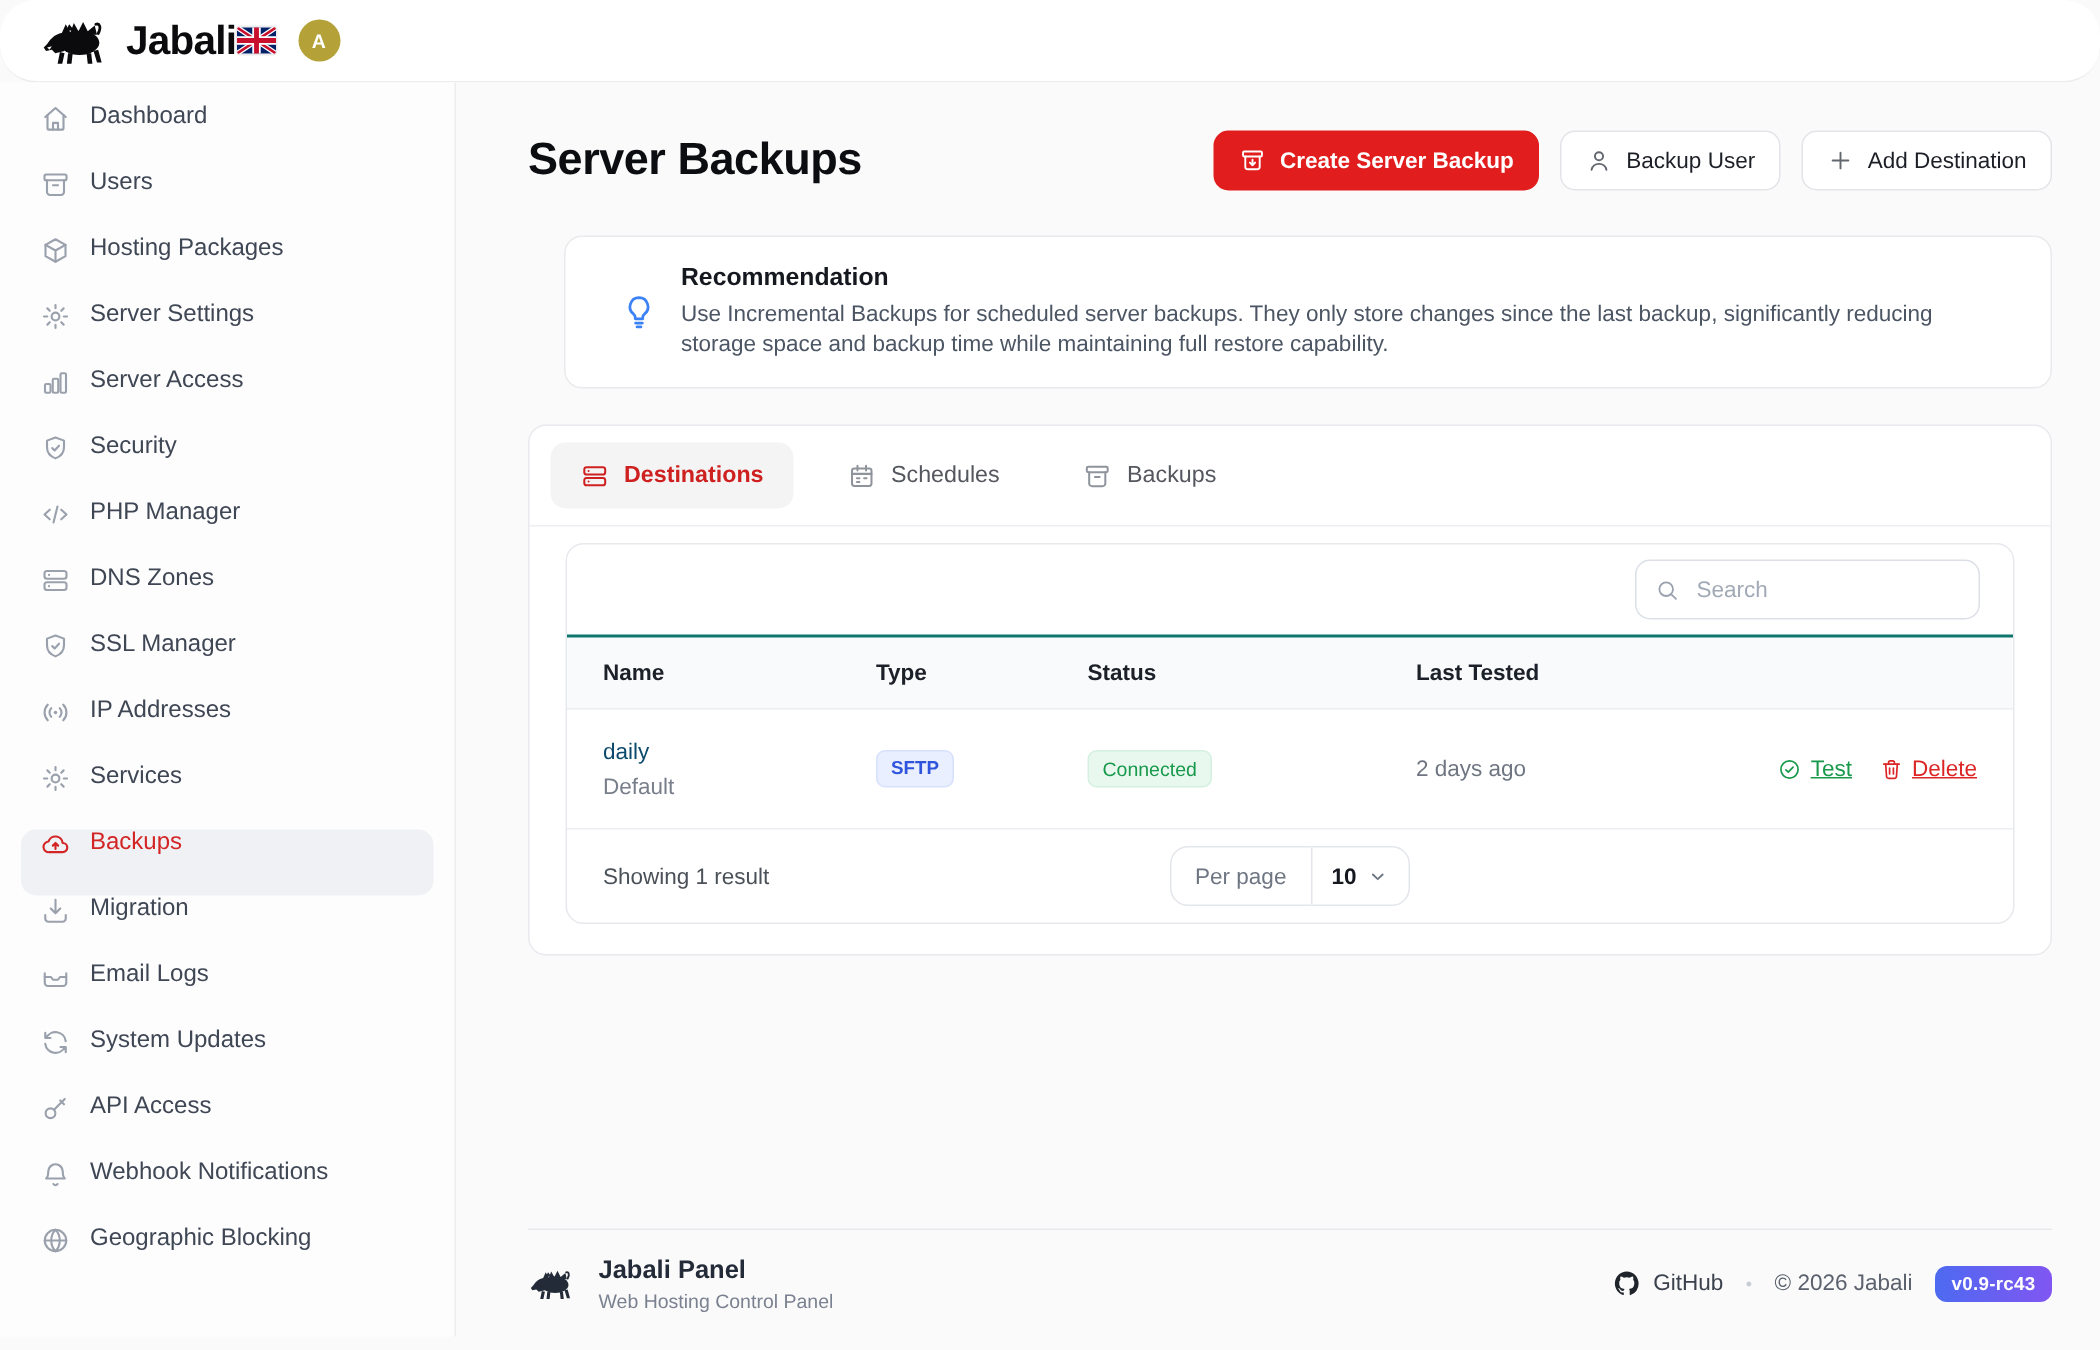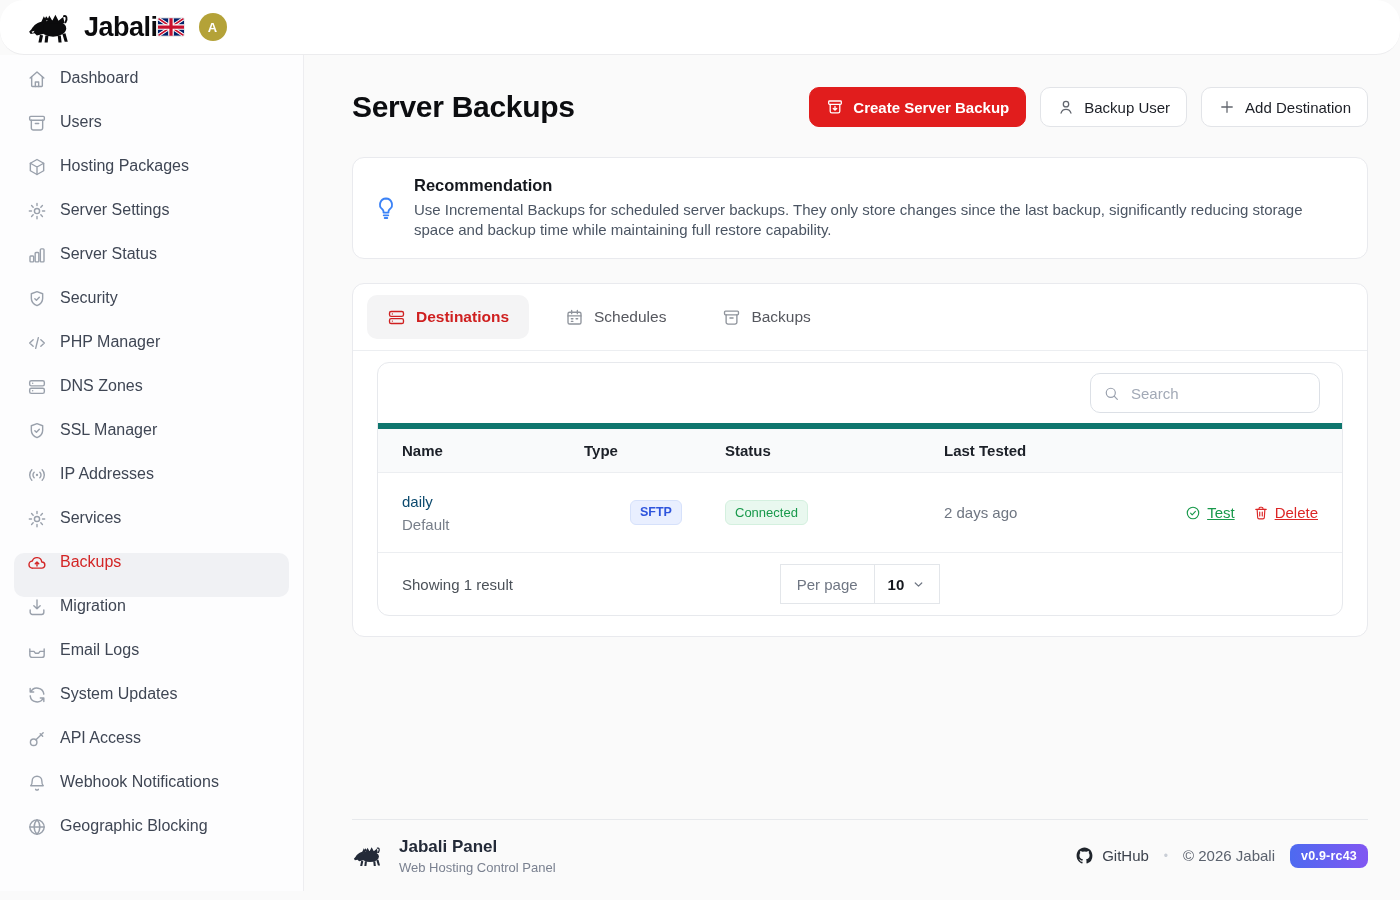--- a/index.html
+++ b/index.html
@@ -41,21 +41,21 @@
   .btn { height:40px; display:inline-flex; align-items:center; gap:9px; padding:0 16px;
     border-radius:10px; font-size:15px; border:1px solid transparent; cursor:pointer;
     background:#fff; font-family:inherit; }
   .btn svg { width:18px; height:18px; }
   .btn-primary { background:#e11d1d; border-color:#e11d1d; color:#fff; font-weight:600; }
   .btn-ghost { border-color:#e2e4e8; color:#1c1f26; font-weight:500; }
   .btn-ghost svg { color:#62666e; }
 
   
   .rec-card { margin-top:30px; background:#fff; border:1px solid #e9eaee; border-radius:12px;
-    padding:18px 20px; display:flex; gap:15px; align-items:center; }
+    padding:18px 36px; display:flex; gap:15px; align-items:center;margin-left:24px; }
   .rec-icon svg { width:26px; height:26px; color:#3b82f6; }
   .rec-title { font-size:16.5px; font-weight:700; color:#15181e; margin-bottom:5px; }
   .rec-body { font-size:15px; color:#4b5563; line-height:20px; max-width:900px; }
 
   
   .tab-card { margin-top:24px; background:#fff; border:1px solid #e9eaee; border-radius:12px; }
   .tabs { display:flex; gap:16px; padding:11px 14px; border-bottom:1px solid #eceef1; }
   .tab { height:44px; display:inline-flex; align-items:center; gap:10px; padding:0 20px;
     border-radius:10px; font-size:15.5px; color:#55575e; cursor:pointer; background:transparent; border:none; font-family:inherit; }
   .tab svg { width:19px; height:19px; color:#8f949c; }
@@ -65,40 +65,40 @@
   .panel { margin:11px 24px 20px; border:1px solid #e7e9ed; border-radius:12px; overflow:hidden; background:#fff; }
   .search-row { height:60px; display:flex; align-items:center; justify-content:flex-end; padding:0 22px; }
   .search-box { width:230px; height:40px; border:1px solid #dce0e6; border-radius:10px;
     display:flex; align-items:center; gap:9px; padding:0 12px; background:#fff; }
   .search-box svg { width:17px; height:17px; color:#9aa1ae; flex:none; }
   .search-box input { border:none; outline:none; font-size:15px; color:#1f2430; width:100%;
     font-family:inherit; background:transparent; }
   .search-box input::placeholder { color:#a2a9b6; }
 
   .thead, .trow { display:grid; grid-template-columns:182px 141px 219px 1fr auto; align-items:center; padding:0 24px; }
-  .thead { height:50px; background:#f9fafb; border-top:6px solid #0f766e; border-bottom:1px solid #eceef1;
+  .thead { height:50px; background:#f9fafb; border-top:2px solid #0f766e; border-bottom:1px solid #eceef1;
     font-size:15px; font-weight:700; color:#1c2028; }
   .trow { height:80px; border-bottom:1px solid #eceef1; font-size:15px; }
   .nm { color:#0c4a6e; margin-bottom:6px; }
   .sub { color:#787f8a; }
   .badge { display:inline-block; padding:3px 9px; border-radius:6px; line-height:1.35; }
-  .badge-type { background:#e9efff; color:#2f55dd; border:1px solid #d6e1fb; font-size:12.5px; font-weight:600;margin-left:46px; }
+  .badge-type { background:#e9efff; color:#2f55dd; border:1px solid #d6e1fb; font-size:12.5px; font-weight:600; }
   .badge-status { background:#e9f8ef; color:#18994b; border:1px solid #d4f0df; font-size:13px; font-weight:500; }
   .muted { color:#6f7682; }
   .actions-cell { display:flex; gap:18px; justify-content:flex-end; }
   .linkbtn { display:inline-flex; align-items:center; gap:6px; background:none; border:none;
     font-size:15px; font-family:inherit; cursor:pointer; padding:0; font-weight:500;text-decoration:underline; }
   .linkbtn svg { width:16px; height:16px; }
   .linkbtn.success { color:#18994b; }
   .linkbtn.danger { color:#dc2626; }
 
   .tfoot { height:62px; display:flex; align-items:center; padding:0 24px; }
   .tfoot .left { flex:1; font-size:15px; color:#4b5158; }
   .tfoot .right { flex:1; }
-  .perpage { display:flex; align-items:center; height:40px; border:1px solid #e3e6ea; border-radius:0;
+  .perpage { display:flex; align-items:center; height:40px; border:1px solid #e3e6ea; border-radius:12px;
     overflow:hidden; background:#fff; cursor:pointer; }
   .pp-label { padding:0 16px; font-size:15px; color:#6f7683; border-right:1px solid #e3e6ea;
     height:100%; display:flex; align-items:center; }
   .pp-value { padding:0 13px; display:flex; align-items:center; gap:7px; font-size:15px; font-weight:600; color:#15181e; }
   .pp-value svg { width:15px; height:15px; color:#6f7683; }
 
   
   .footer { margin-top:auto; border-top:1px solid #e7e9ec; height:72px;
     display:flex; align-items:center; justify-content:space-between; }
   .f-left { display:flex; align-items:center; gap:15px; }
@@ -177,21 +177,21 @@
               <path d="M12 2.8v2.6M12 18.6v2.6M2.8 12h2.6M18.6 12h2.6M5.5 5.5l1.9 1.9M16.6 16.6l1.9 1.9M18.5 5.5l-1.9 1.9M7.4 16.6l-1.9 1.9"></path>
             </svg>
             <span>Server Settings</span>
           </div>
           <div class="side-item">
             <svg viewBox="0 0 24 24" fill="none" stroke="currentColor" stroke-width="1.7" stroke-linecap="round" stroke-linejoin="round">
               <rect x="3.6" y="13.2" width="4.4" height="7" rx="1"></rect>
               <rect x="9.8" y="9" width="4.4" height="11.2" rx="1"></rect>
               <rect x="16" y="4.6" width="4.4" height="15.6" rx="1"></rect>
             </svg>
-            <span>Server Status</span>
+            <span>Server Access</span>
           </div>
           <div class="side-item">
             <svg viewBox="0 0 24 24" fill="none" stroke="currentColor" stroke-width="1.7" stroke-linecap="round" stroke-linejoin="round">
               <path d="M12 3.2 18.8 5.7v5.3c0 4.6-2.9 7.4-6.8 8.9-3.9-1.5-6.8-4.3-6.8-8.9V5.7z"></path>
               <path d="m9.4 11.7 1.9 1.9 3.5-3.8"></path>
             </svg>
             <span>Security</span>
           </div>
           <div class="side-item">
             <svg viewBox="0 0 24 24" fill="none" stroke="currentColor" stroke-width="1.7" stroke-linecap="round" stroke-linejoin="round">

